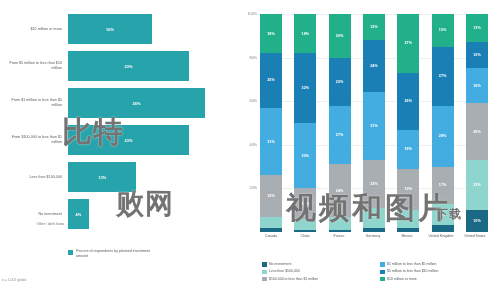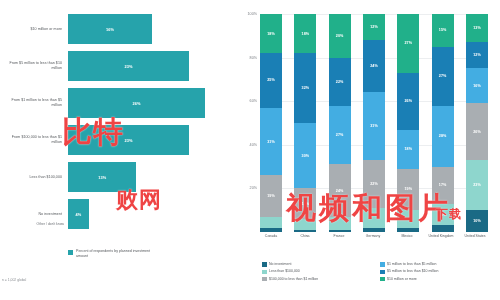--- a/index.html
+++ b/index.html
@@ -51,27 +51,27 @@
   .rp-legend{
     position:absolute;left:34px;top:262px;width:236px;
     display:flex;flex-wrap:wrap;
   }
   .rp-legend-item{width:50%;display:flex;align-items:flex-start;gap:2.5px;margin-bottom:2.5px;}
   .rp-legend-sw{width:4.5px;height:4.5px;flex:none;margin-top:0.3px;}
   .rp-legend-tx{font-size:3.5px;line-height:4.4px;color:#55585c;}
 
   
   .wm{
-    position:absolute;color:#ef4444;font-weight:bold;
+    position:absolute;color:#737373;font-weight:bold;
     font-family:"DejaVu Sans",sans-serif;
     text-shadow:0 0 1.5px rgba(255,255,255,.85);pointer-events:none;
     white-space:nowrap;
   }
   .wm-a{left:62px;top:112px;font-size:30px;letter-spacing:1px;}
-  .wm-b{left:116px;top:185px;font-size:22px;letter-spacing:1px;}
+  .wm-b{left:116px;top:185px;font-size:28px;letter-spacing:1px;}
   .wm-c{left:286px;top:188px;font-size:30px;letter-spacing:3px;}
   .wm-d{left:436px;top:206px;font-size:12px;letter-spacing:1px;}
 </style>
 </head>
 <body>
 
 <div class="stage">
 
   <div class="left-panel">
     <div class="lp-rows" id="lp-rows">

